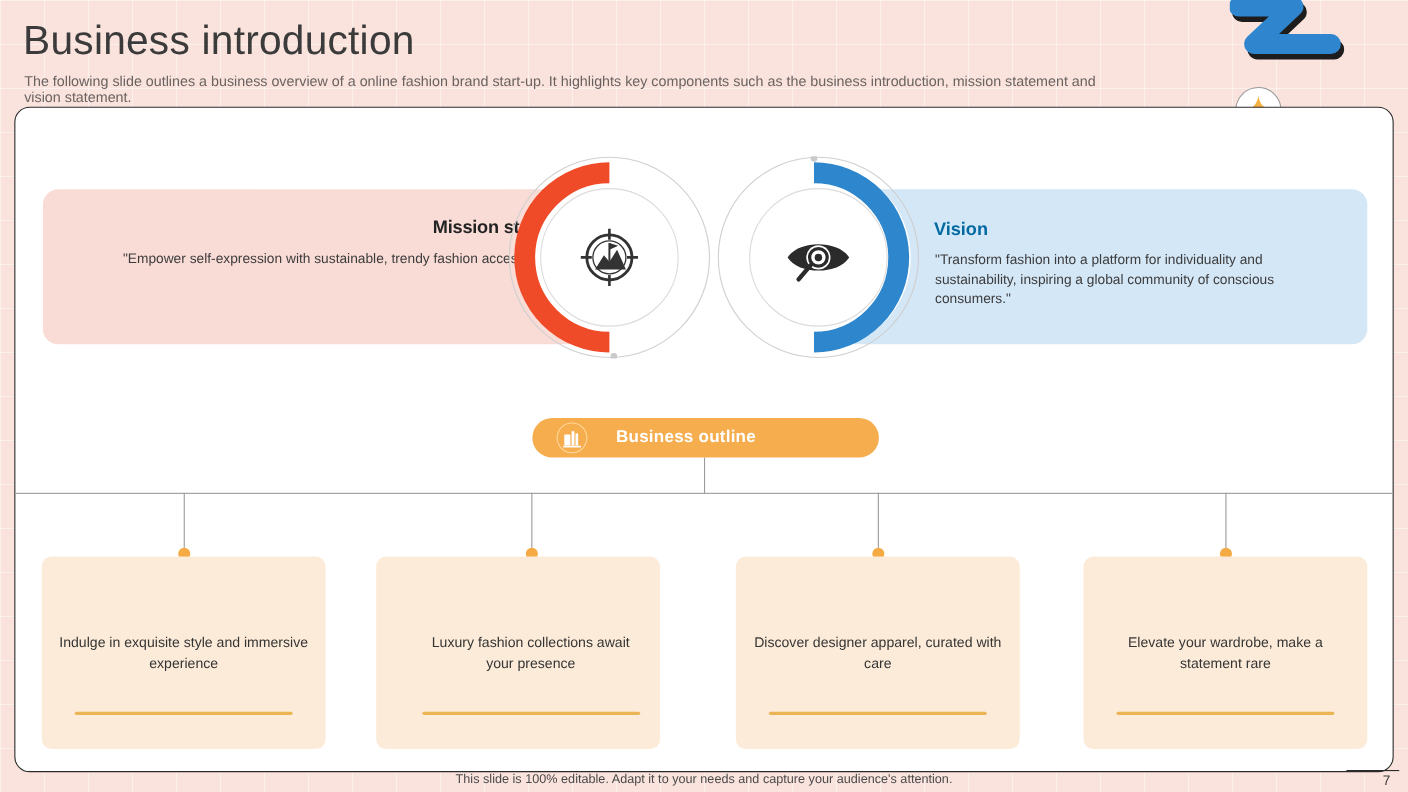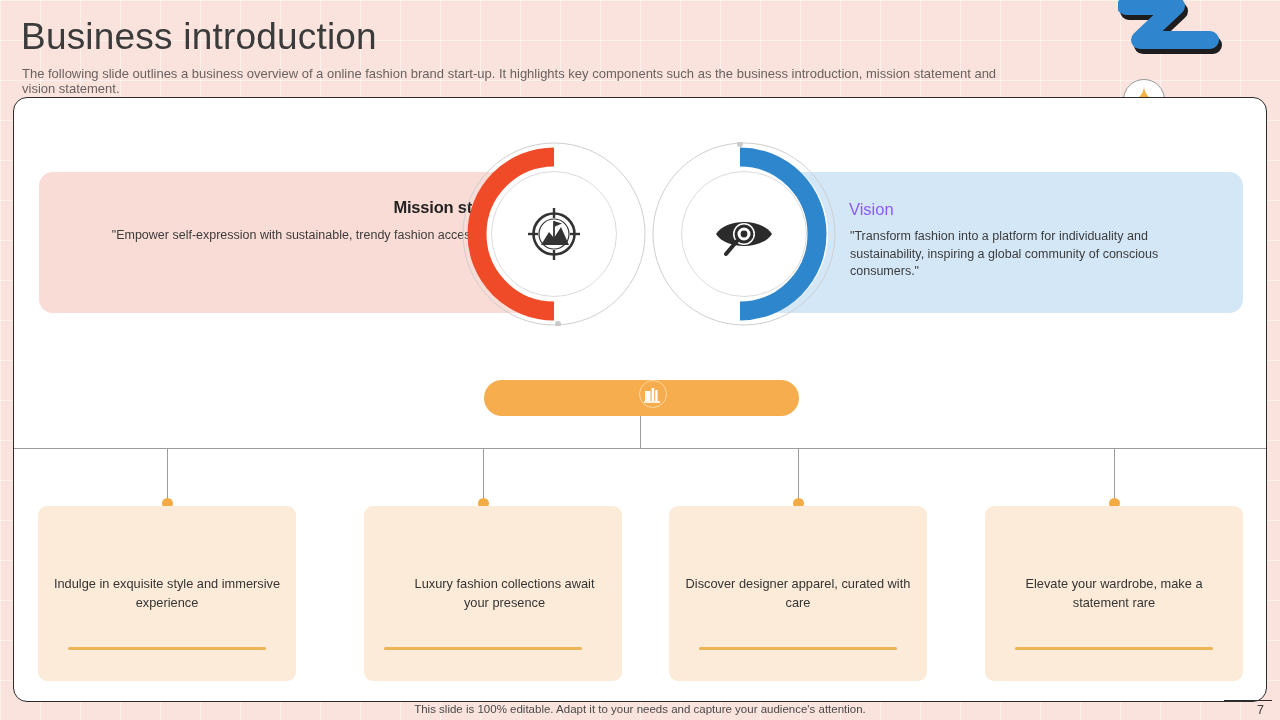--- a/index.html
+++ b/index.html
@@ -54,21 +54,21 @@
     position:absolute; left:180px; top:100px; width:340px;
     text-align:right; font-size:16.5px; font-weight:bold; color:#232323;
     letter-spacing:-.2px;
   }
   #mission-text {
     position:absolute; left:60px; top:129px; width:460px;
     text-align:right; font-size:12.5px; color:#3c3c3c; line-height:17.5px;
   }
   #vision-title {
     position:absolute; left:835px; top:102px; width:340px;
-    font-size:16.5px; font-weight:normal; color:#8b5cf6;
+    font-size:16.5px; font-weight:bold; color:#0369a1;
   }
   #vision-text {
     position:absolute; left:836px; top:130px; width:372px;
     font-size:12.5px; color:#3c3c3c; line-height:17.5px;
   }
 
   
   .ring-wrap { position:absolute; top:44px; width:184px; height:184px; }
   #mission-ring-wrap { left:448px; }
   #vision-ring-wrap  { left:638px; }
@@ -76,21 +76,21 @@
   .ring-inner {
     position:absolute; left:29px; top:29px; width:126px; height:126px;
     border-radius:50%; background:#ffffff; border:1px solid #dcdcdc;
     display:flex; align-items:center; justify-content:center;
   }
 
   
   #outline-pill {
     position:absolute; left:470px; top:282px; width:315px; height:36px;
     background:#f5ad4e; border-radius:18px;
-    display:flex; align-items:center; gap:26px; padding-left:22px;flex-direction:column;
+    display:flex; align-items:center; gap:26px; padding-left:22px;
   }
   #outline-icon-circle {
     width:28px; height:28px; border-radius:50%; border:1.3px solid #ffd79b;
     display:flex; align-items:center; justify-content:center; flex:0 0 auto;
   }
   #outline-label {
     font-size:15.5px; font-weight:bold; color:#ffffff; letter-spacing:.2px;
   }
 
   
@@ -231,21 +231,21 @@
     <div class="drop-dot" style="left:153px;"></div>
     <div class="drop-dot" style="left:469px;"></div>
     <div class="drop-dot" style="left:784px;"></div>
     <div class="drop-dot" style="left:1100px;"></div>
 
     <div class="bcard" style="left:24px;">
       <div class="bcard-text">Indulge in exquisite style and immersive experience</div>
     </div>
     <div class="bcard-underline" style="left:54px;"></div>
 
-    <div class="bcard" style="left:350px;padding-left:23px;">
+    <div class="bcard" style="left:328px;padding-left:23px;">
       <div class="bcard-text">Luxury fashion collections await your presence</div>
     </div>
     <div class="bcard-underline" style="left:370px;"></div>
 
     <div class="bcard" style="left:655px;">
       <div class="bcard-text">Discover designer apparel, curated with care</div>
     </div>
     <div class="bcard-underline" style="left:685px;"></div>
 
     <div class="bcard" style="left:971px;">

